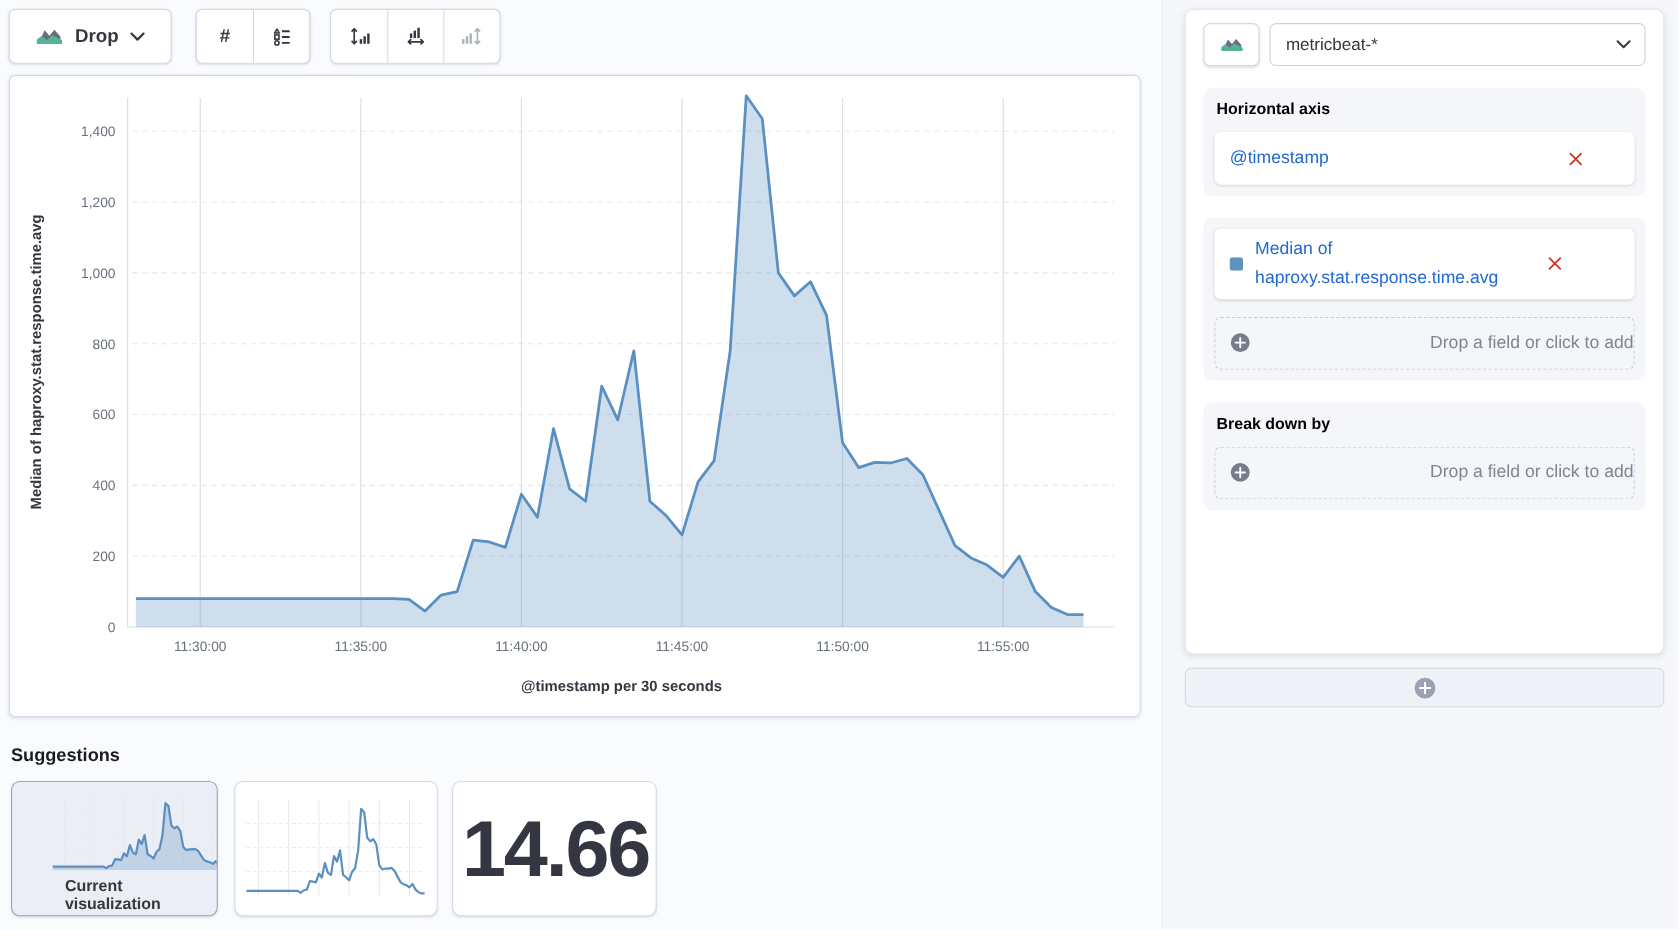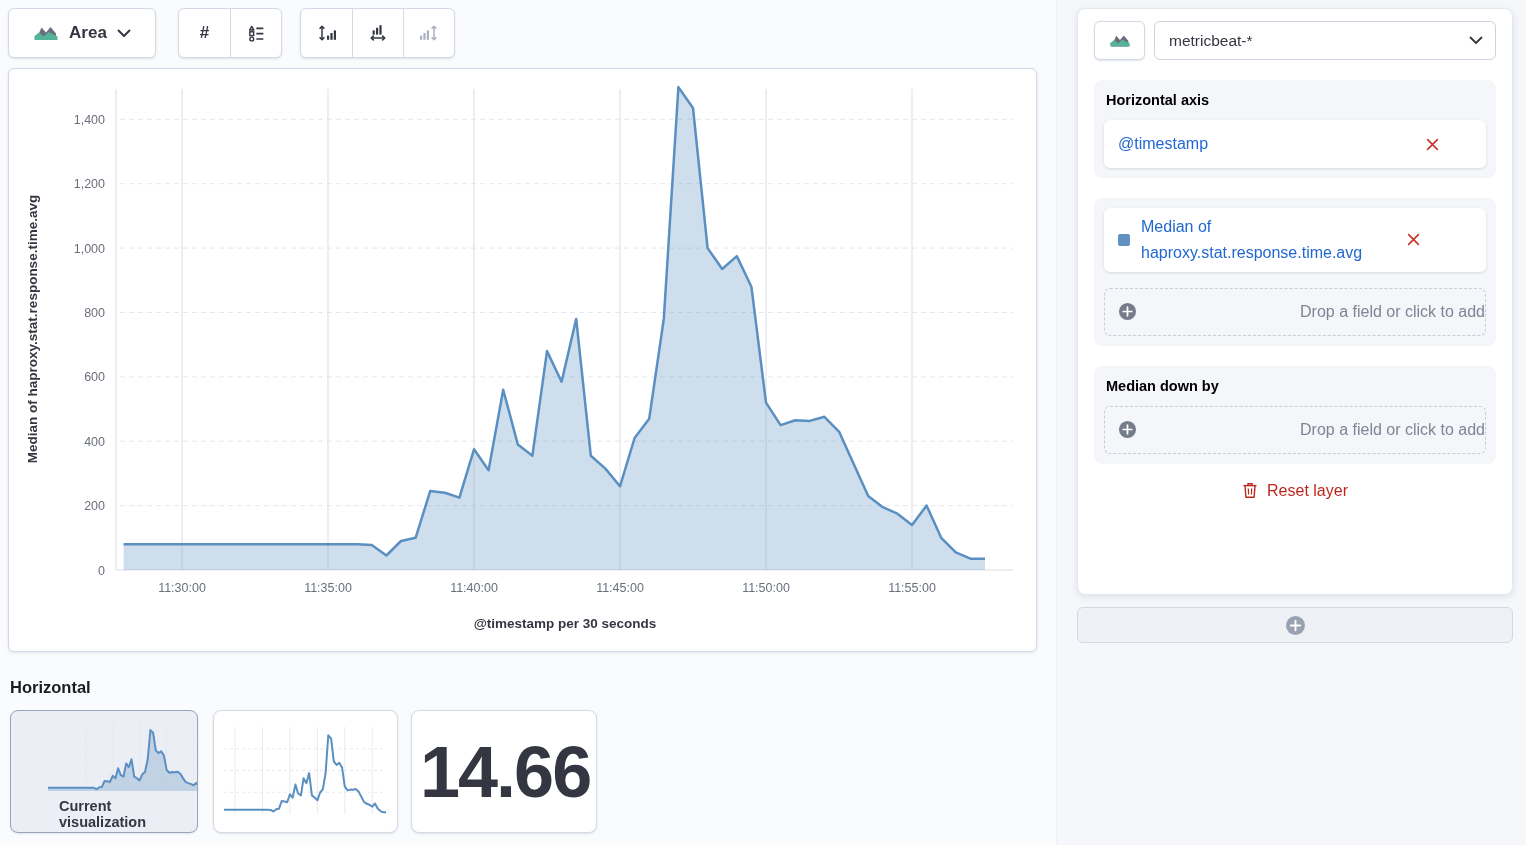--- a/index.html
+++ b/index.html
@@ -86,21 +86,21 @@
 </head>
 <body>
 
 <div class="abs btn-white" id="area-btn">
   <span style="display:flex">
     <svg width="26" height="20" viewBox="0 0 26 20">
       <path d="M3,17 L8.5,4.5 L13,9.5 L17.5,4 L23,10.5 L23,17 Z" fill="#69707D"></path>
       <path d="M1.5,17 L1.5,13 L6,9.5 L10.5,13.5 L15.5,9 L24.5,13.5 L24.5,17 Z" fill="#54B399"></path>
     </svg>
   </span>
-  <span class="label">Area</span>
+  <span class="label">Drop</span>
   <span style="display:flex">
     <svg width="14" height="9" viewBox="0 0 14 9">
         <polyline points="1.5,1.5 7,7 12.5,1.5" fill="none" stroke="#343741" stroke-width="2" stroke-linecap="round" stroke-linejoin="round"></polyline>
       </svg>
   </span>
 </div>
 
 <div class="abs btn-group" id="group-a">
   <div class="cell">
     <span class="hash">#</span>
@@ -189,21 +189,21 @@
       <text x="903" y="523" text-anchor="middle" class="tick">11:55:00</text>
       <line x1="107" y1="20" x2="107" y2="501" stroke="#dadde3"></line>
       <line x1="107" y1="501" x2="1004" y2="501" stroke="#dadde3"></line>
       <path d="M114.6 501 L114.6 475.2 L129.2 475.2 L143.8 475.2 L158.4 475.2 L173.0 475.2 L187.6 475.2 L202.2 475.2 L216.8 475.2 L231.4 475.2 L246.0 475.2 L260.6 475.2 L275.2 475.2 L289.8 475.2 L304.4 475.2 L319.0 475.2 L333.6 475.2 L348.2 475.2 L362.8 475.9 L377.4 486.5 L392.0 472.0 L406.6 468.8 L421.2 422.1 L435.8 423.7 L450.4 428.6 L465.0 380.3 L479.6 401.2 L494.2 320.7 L508.8 375.4 L523.4 386.7 L538.0 282.1 L552.6 312.7 L567.2 249.9 L581.8 386.7 L596.4 399.6 L611.0 417.3 L625.6 369.0 L640.2 349.7 L654.8 249.9 L669.4 18.1 L684.0 39.0 L698.6 179.1 L713.2 200.0 L727.8 187.1 L742.4 217.7 L757.0 333.6 L771.6 356.1 L786.2 351.3 L800.8 351.9 L815.4 347.8 L830.0 362.6 L844.6 394.8 L859.2 427.0 L873.8 438.2 L888.4 444.7 L903.0 455.9 L917.6 436.6 L932.2 468.8 L946.8 483.3 L961.4 489.7 L976.0 489.7 L976.0 501 Z" fill="rgba(96,146,192,0.30)"></path>
       <path d="M114.6 475.2 L129.2 475.2 L143.8 475.2 L158.4 475.2 L173.0 475.2 L187.6 475.2 L202.2 475.2 L216.8 475.2 L231.4 475.2 L246.0 475.2 L260.6 475.2 L275.2 475.2 L289.8 475.2 L304.4 475.2 L319.0 475.2 L333.6 475.2 L348.2 475.2 L362.8 475.9 L377.4 486.5 L392.0 472.0 L406.6 468.8 L421.2 422.1 L435.8 423.7 L450.4 428.6 L465.0 380.3 L479.6 401.2 L494.2 320.7 L508.8 375.4 L523.4 386.7 L538.0 282.1 L552.6 312.7 L567.2 249.9 L581.8 386.7 L596.4 399.6 L611.0 417.3 L625.6 369.0 L640.2 349.7 L654.8 249.9 L669.4 18.1 L684.0 39.0 L698.6 179.1 L713.2 200.0 L727.8 187.1 L742.4 217.7 L757.0 333.6 L771.6 356.1 L786.2 351.3 L800.8 351.9 L815.4 347.8 L830.0 362.6 L844.6 394.8 L859.2 427.0 L873.8 438.2 L888.4 444.7 L903.0 455.9 L917.6 436.6 L932.2 468.8 L946.8 483.3 L961.4 489.7 L976.0 489.7" fill="none" stroke="#5a8fc2" stroke-width="2.5" stroke-linejoin="round"></path>
       <text text-anchor="middle" class="axis-title" transform="translate(28 260) rotate(-90)">Median of haproxy.stat.response.time.avg</text>
       <text x="556" y="559" text-anchor="middle" class="axis-title">@timestamp per 30 seconds</text>
     </svg>
 </div>
 
-<div class="abs" id="sug-title">Horizontal</div>
+<div class="abs" id="sug-title">Suggestions</div>
 
 <div class="abs sug-card" id="sug-card-current">
   <svg id="thumb-area" width="166" height="76" style="margin-top:9px">
       <line x1="13.779661016949152" y1="3" x2="13.779661016949152" y2="71" stroke="#e8eaef"></line>
       <line x1="40.728813559322035" y1="3" x2="40.728813559322035" y2="71" stroke="#e8eaef"></line>
       <line x1="67.67796610169492" y1="3" x2="67.67796610169492" y2="71" stroke="#e8eaef"></line>
       <line x1="94.62711864406779" y1="3" x2="94.62711864406779" y2="71" stroke="#e8eaef"></line>
       <line x1="121.57627118644068" y1="3" x2="121.57627118644068" y2="71" stroke="#e8eaef"></line>
       <line x1="148.52542372881356" y1="3" x2="148.52542372881356" y2="71" stroke="#e8eaef"></line>
       <line x1="3" y1="20" x2="162" y2="20" stroke="#e8eaef" stroke-dasharray="3 3"></line>
@@ -283,42 +283,32 @@
           <svg width="19" height="19" viewBox="0 0 20 20">
               <circle cx="10" cy="10" r="9" fill="#757d8d"></circle>
               <path d="M10 5.5 V14.5 M5.5 10 H14.5" stroke="#fff" stroke-width="1.8" stroke-linecap="round"></path>
             </svg>
         </span>
         <span class="ph">Drop a field or click to add</span>
       </div>
     </div>
 
     <div class="section-panel">
-      <div class="section-title">Median down by</div>
+      <div class="section-title">Break down by</div>
       <div class="drop-zone" style="margin-top:12px">
         <span style="display:flex">
           <svg width="19" height="19" viewBox="0 0 20 20">
               <circle cx="10" cy="10" r="9" fill="#757d8d"></circle>
               <path d="M10 5.5 V14.5 M5.5 10 H14.5" stroke="#fff" stroke-width="1.8" stroke-linecap="round"></path>
             </svg>
         </span>
         <span class="ph">Drop a field or click to add</span>
       </div>
     </div>
 
-    <button id="reset-layer">
-      <svg width="16" height="17" viewBox="0 0 16 17">
-        <path d="M6 3.2 V1.8 H10 V3.2" fill="none" stroke="#bd271e" stroke-width="1.4"></path>
-        <line x1="1.5" y1="3.6" x2="14.5" y2="3.6" stroke="#bd271e" stroke-width="1.4"></line>
-        <path d="M3 3.6 L3.9 15.2 H12.1 L13 3.6" fill="none" stroke="#bd271e" stroke-width="1.4" stroke-linejoin="round"></path>
-        <line x1="6.3" y1="6.5" x2="6.6" y2="12.5" stroke="#bd271e" stroke-width="1.2"></line>
-        <line x1="9.7" y1="6.5" x2="9.4" y2="12.5" stroke="#bd271e" stroke-width="1.2"></line>
-      </svg>
-      <span>Reset layer</span>
-    </button>
   </div>
 
   <div class="abs" id="add-layer-btn">
     <span style="display:flex">
       <svg width="21" height="21" viewBox="0 0 20 20">
           <circle cx="10" cy="10" r="9" fill="#98a2b3"></circle>
           <path d="M10 5.5 V14.5 M5.5 10 H14.5" stroke="#fff" stroke-width="1.8" stroke-linecap="round"></path>
         </svg>
     </span>
   </div>

